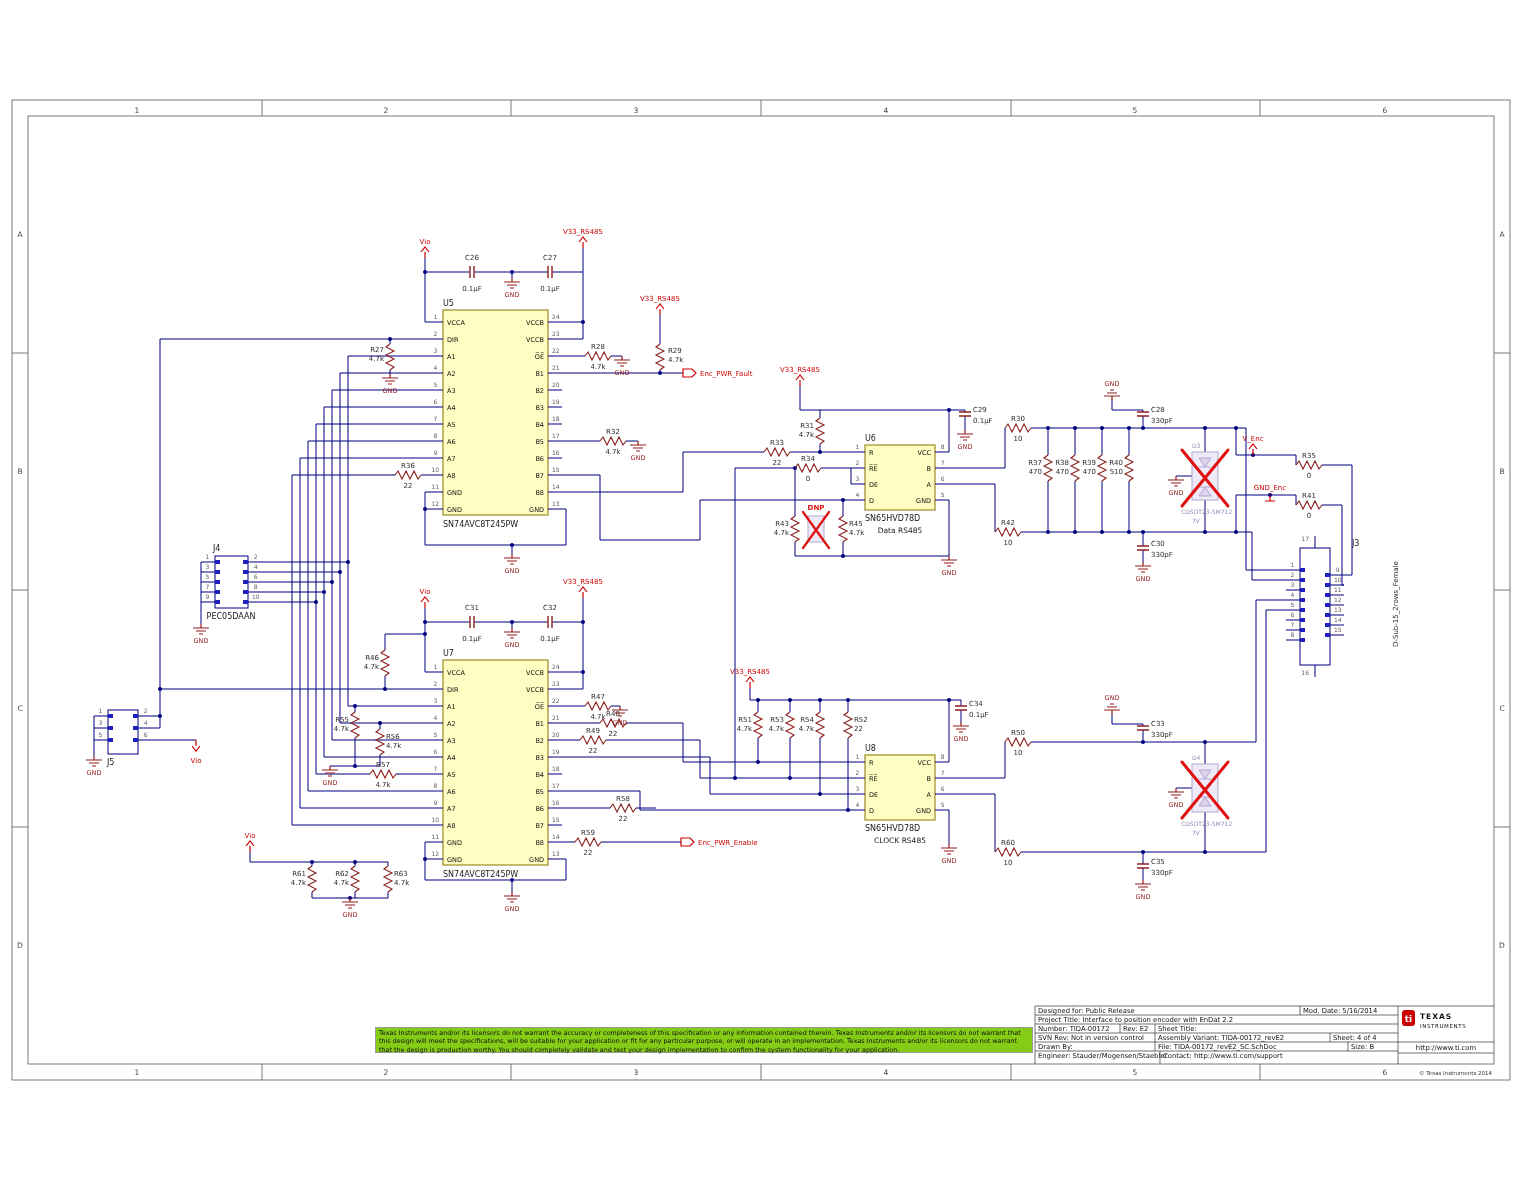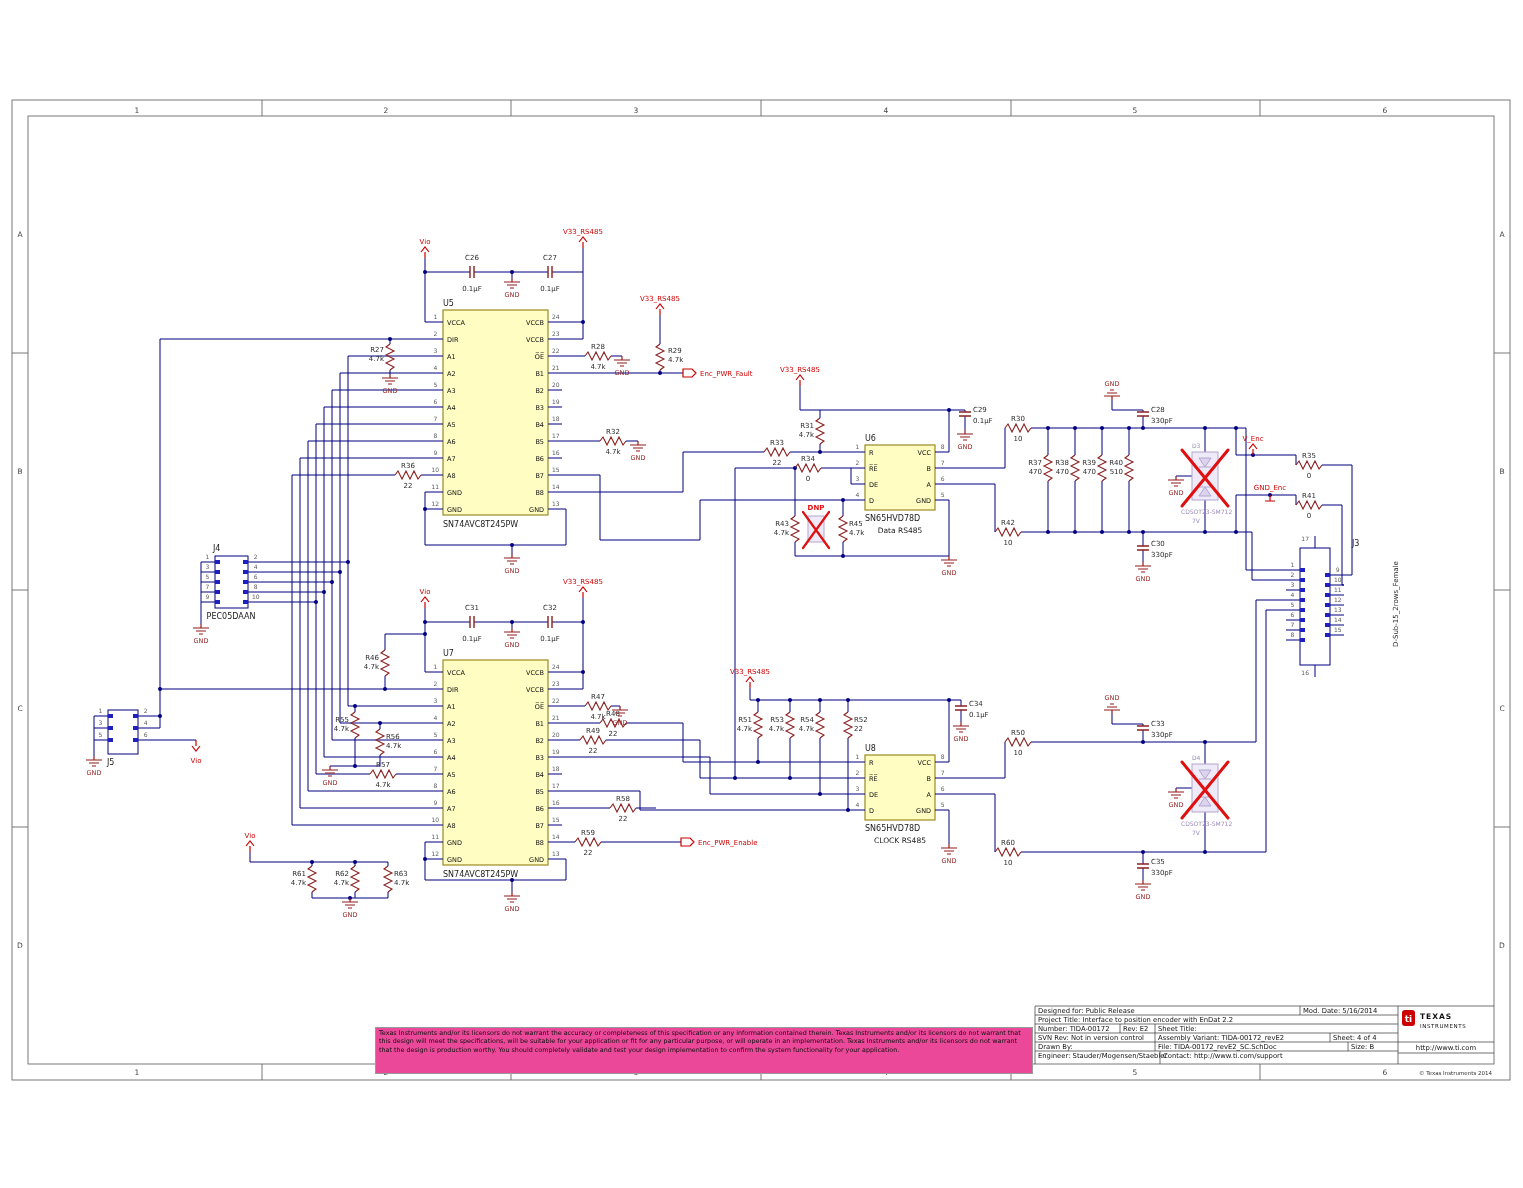--- a/index.html
+++ b/index.html
@@ -31,23 +31,23 @@
   .ghost-t{font-size:6px;fill:#9a8cba;}
   .rx{stroke:#e01010;stroke-width:3;fill:none;stroke-linecap:round;}
   .rxs{stroke:#e01010;stroke-width:2.2;fill:none;stroke-linecap:round;}
   .dnp{font-size:7px;font-weight:bold;fill:#e01010;}
   .tbline{stroke:#333;stroke-width:0.7;fill:none;}
   .tbt{font-size:6.8px;fill:#111;}
   .tbt-small{font-size:5.5px;fill:#333;}
   .logot1{font-size:7.5px;font-weight:bold;letter-spacing:1px;fill:#111;}
   .logot2{font-size:5.5px;letter-spacing:0.6px;fill:#111;}
   .logobug{font-size:9px;font-weight:bold;fill:#ffffff;}
-  .disclaimer{position:absolute;left:375px;top:1027px;width:658px;height:47px;
+  .disclaimer{position:absolute;left:375px;top:1027px;width:658px;height:26px;
     border:1px solid #999;box-sizing:border-box;padding:1px 3px;
-    font-size:6.4px;line-height:8.4px;color:#111;background:#ec4899;}
+    font-size:6.4px;line-height:8.4px;color:#111;background:#84cc16;}
 </style>
 </head>
 <body>
 
 <div class="page">
 <svg width="1523" height="1188" viewBox="0 0 1523 1188">
   <defs>
     <g id="rh">
           <polyline class="rsym" points="0,0 3,-4 7,4 11,-4 15,4 19,-4 23,4 26,0"></polyline>
         </g>

